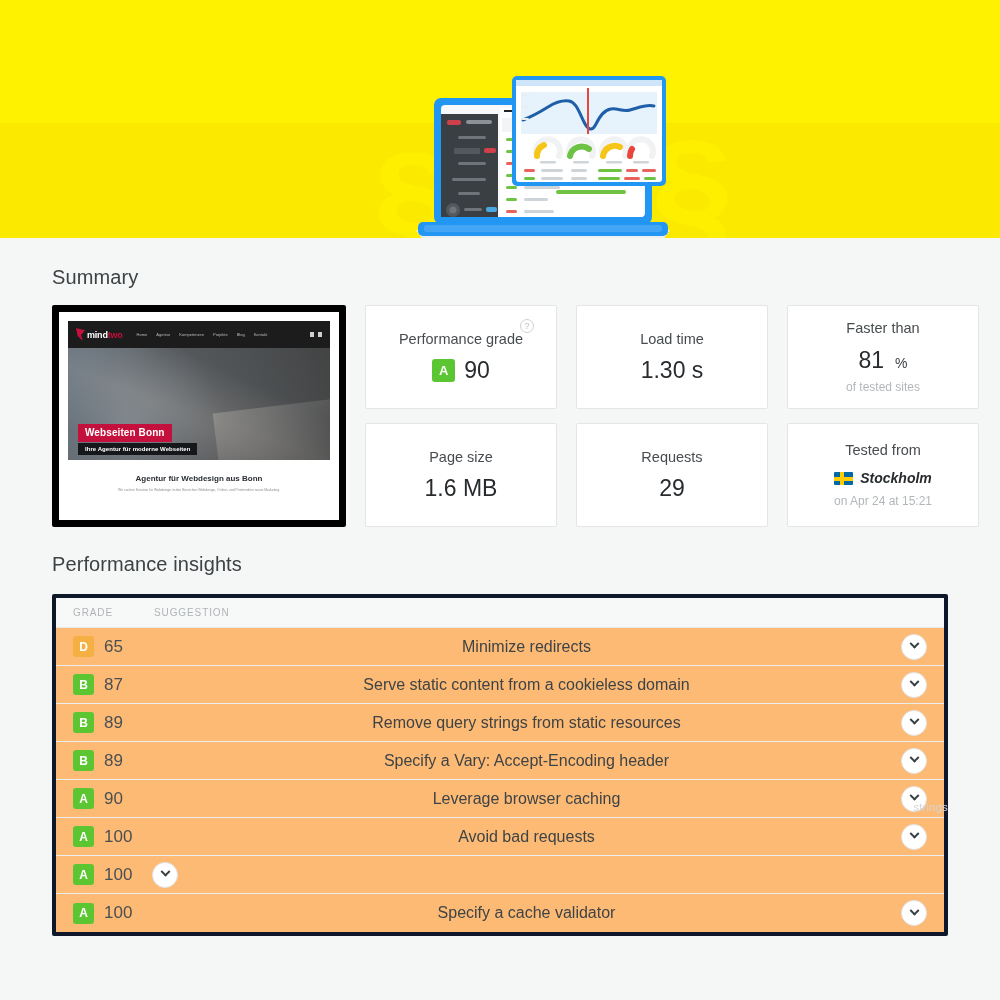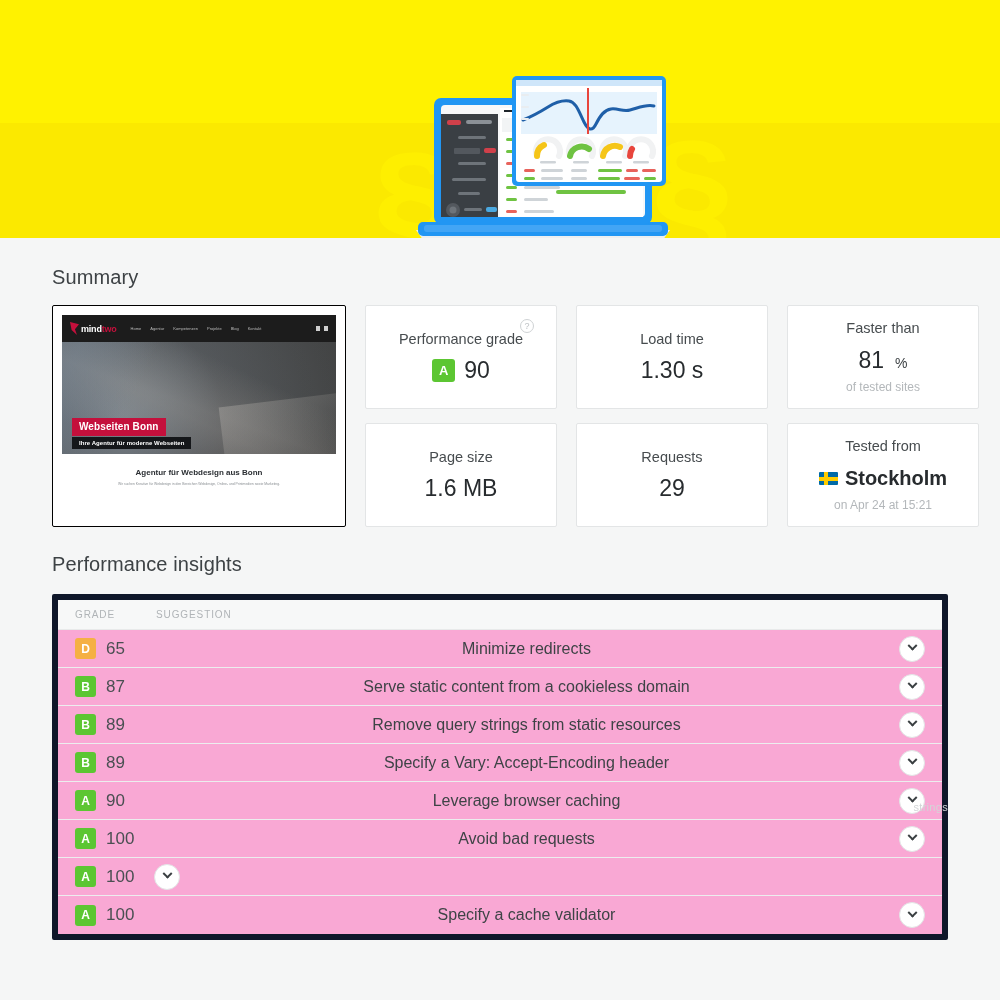--- a/index.html
+++ b/index.html
@@ -47,21 +47,21 @@
   
   .summary-grid {
     display: grid;
     grid-template-columns: 294px 192px 192px 192px;
     grid-template-rows: 104px 104px;
     gap: 14px 19px;
   }
   .thumb-card {
     grid-row: 1 / span 2;
     background: #fff;
-    border: 1px solid #000000;
+    border: 7px solid #000000;
     border-radius: 2px;
     padding: 9px;
     overflow: hidden;
     position: relative;
   }
   .thumb-inner {
     width: 100%; height: 100%;
     position: relative;
     overflow: hidden;
     background: #fff;
@@ -148,43 +148,43 @@
     line-height: 1;
   }
   .grade-badge {
     width: 23px; height: 23px; border-radius: 3px;
     color: #fff; font-size: 13px; font-weight: bold;
     display: inline-flex; align-items: center; justify-content: center;
     line-height: 1;
   }
   .pct-unit { font-size: 14px; color: #3c4144; margin-left: 2px; align-self: flex-end; padding-bottom: 2px;}
   .loc-row { display: flex; align-items: center; gap: 7px; }
-  .loc-name { font-size: 20px; color: #272b2e; font-weight: bold; }
+  .loc-name { font-size: 14px; color: #272b2e; font-weight: bold; font-style: italic; }
   .flag-se {
     width: 19px; height: 13px; position: relative;
     background: #006aa7; border-radius: 1px; display: inline-block;
   }
   .flag-se::before {
     content: ""; position: absolute; left: 0; top: 5px;
     width: 19px; height: 4px; background: #fecc00;
   }
   .flag-se::after {
     content: ""; position: absolute; left: 5.5px; top: 0;
     width: 4px; height: 13px; background: #fecc00;
   }
 
   .pingdom-mark {
     position: absolute; right: 52px; top: 535px;
     font-size: 11px; color: #d2d5d7; letter-spacing: .3px;
   }
 
   
   .insights-table {
-    background: #f9a8d4;
-    border: 6px solid #0f172a;
+    background: #fdba74;
+    border: 4px solid #0f172a;
     border-radius: 2px;
     overflow: hidden;
   }
   .tbl-head {
     display: flex; align-items: center;
     height: 30px;
     background: #f7f8f8;
     border-bottom: 1px solid #e8eaea;
     padding: 0 17px;
   }

